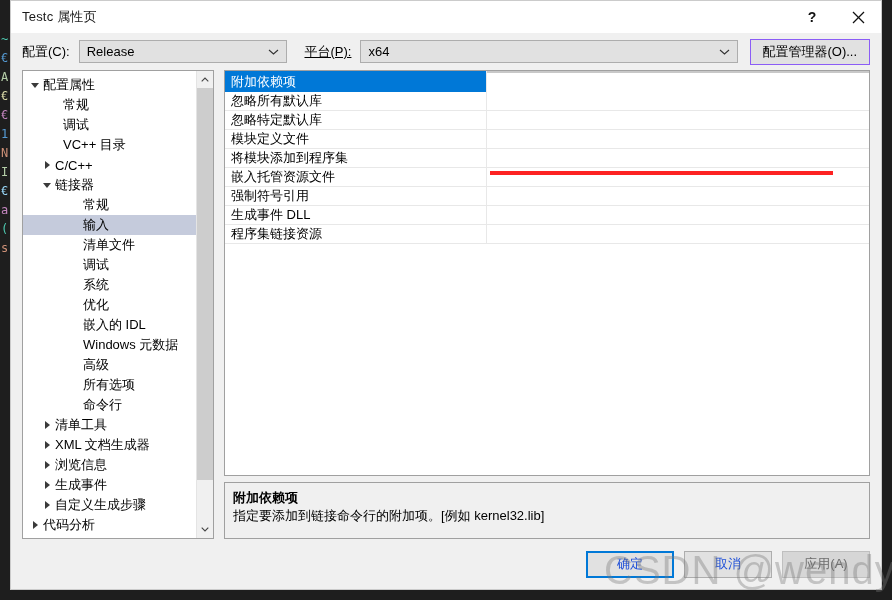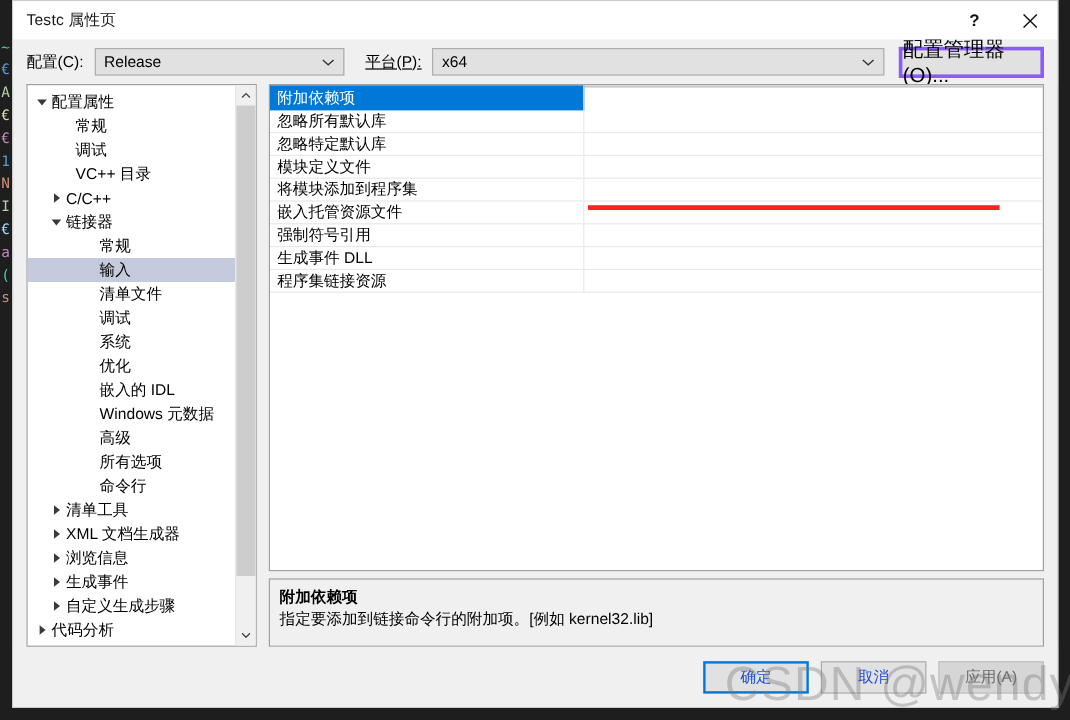--- a/index.html
+++ b/index.html
@@ -69,22 +69,22 @@
     font-size: 13px; color: #000; padding-left: 7px;
   }
   .combo .caret {
     position: absolute; right: 7px; top: 50%; transform: translateY(-50%);
     width: 11px; height: 7px;
   }
   #combo-config { width: 225px; margin-left: 9px; }
   #combo-platform { width: 407px; margin-left: 9px; }
   #label-platform { margin-left: 17px; text-decoration: underline; }
   .btn {
-    border: 3px solid #8b5cf6; background: #e1e1e1;
-    font-size: 17px; color: #000; height: 26px;
+    border: 1px solid #8b5cf6; background: #e1e1e1;
+    font-size: 13px; color: #000; height: 26px;
     display: flex; align-items: center; justify-content: center;
     cursor: default;
   }
   #btn-config-manager { width: 130px; margin-left: 12px; height: 26px; }
 
   
   .body-area {
     flex: 1 1 auto; display: flex; padding: 0 11px 0 11px; gap: 10px;
     min-height: 0;
   }

